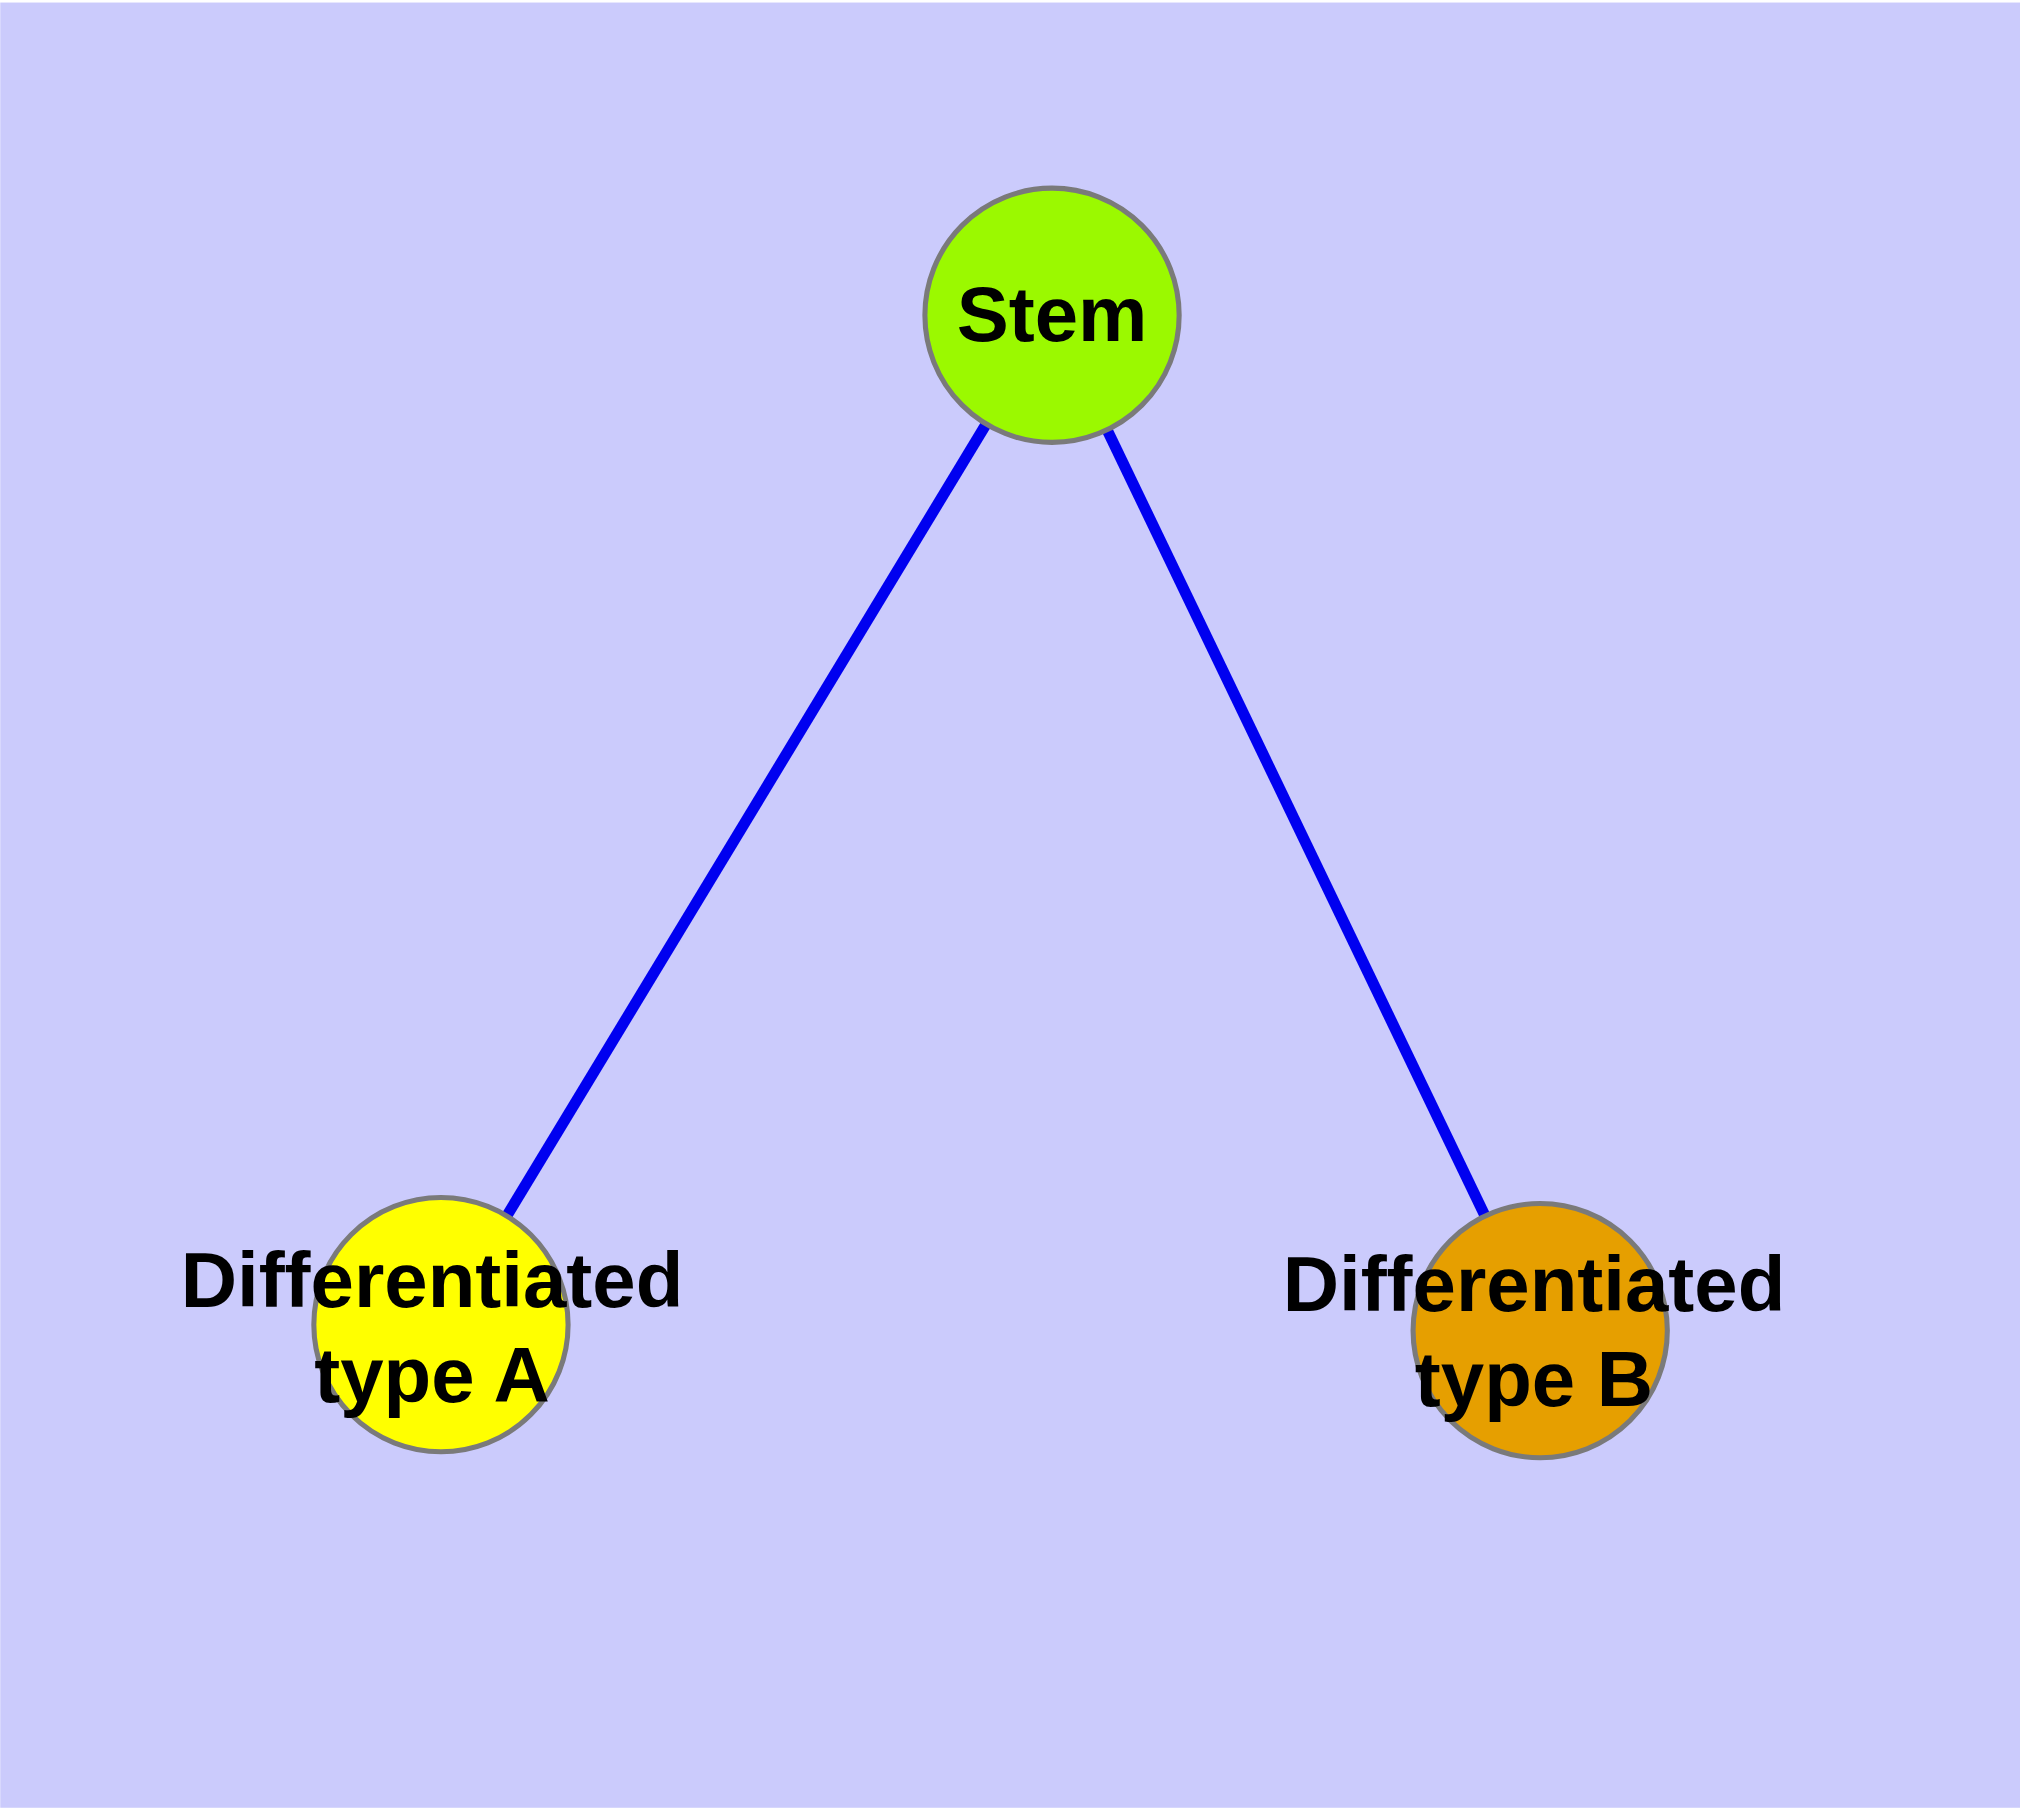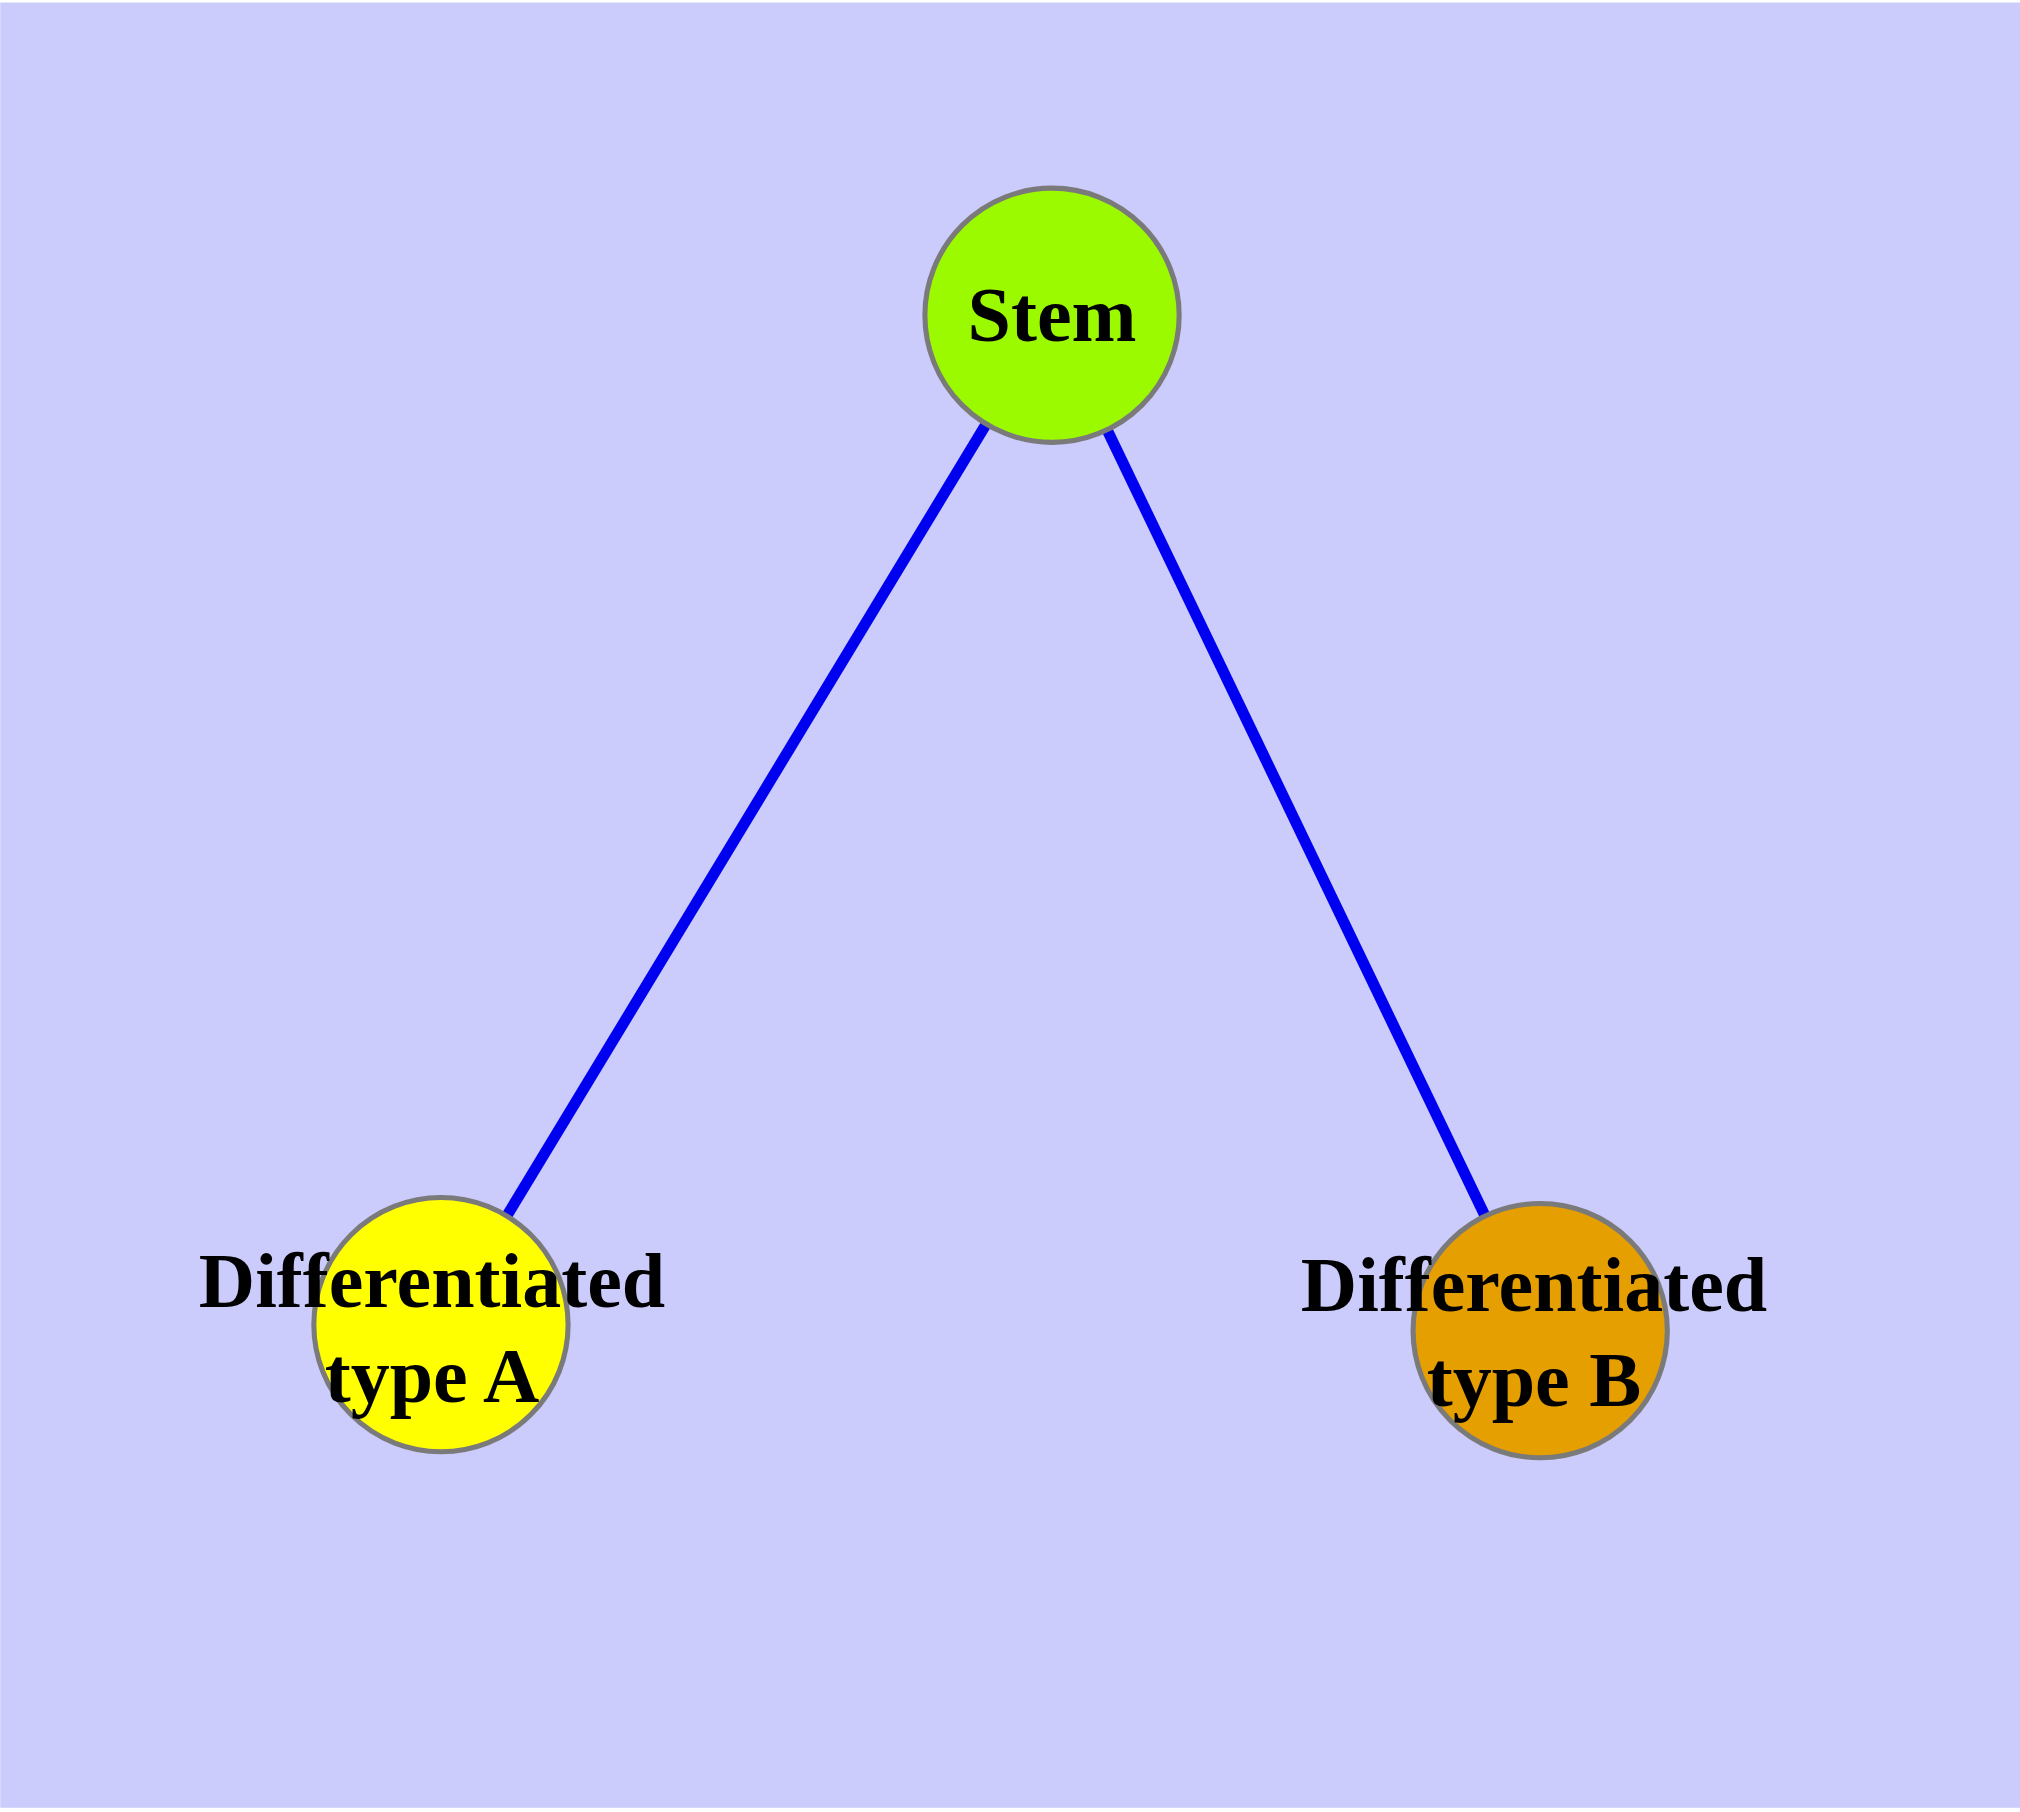--- a/index.html
+++ b/index.html
@@ -5,21 +5,21 @@
   html, body {
     margin: 0;
     padding: 0;
     background: #ffffff;
   }
   .figure {
     position: relative;
     width: 2021px;
     height: 1812px;
     overflow: hidden;
-    font-family: Liberation Serif, serif;
+    font-family: Liberation Sans, sans-serif;
   }
   .figure svg {
     position: absolute;
     left: 0;
     top: 0;
     display: block;
   }
   .node-label {
     position: absolute;
     transform: translate(-50%, -50%);

